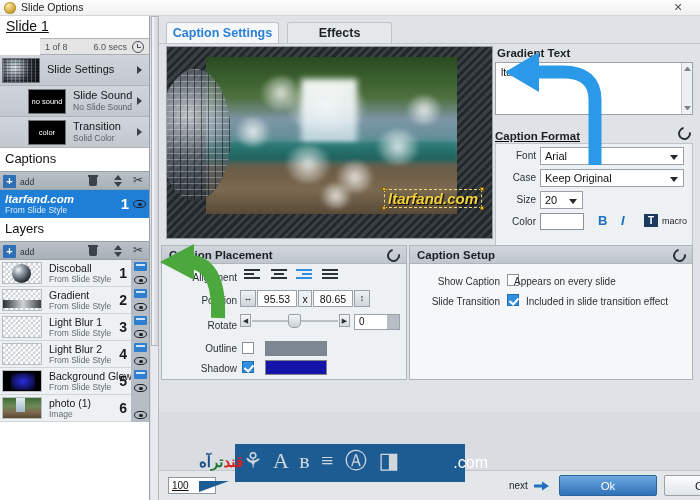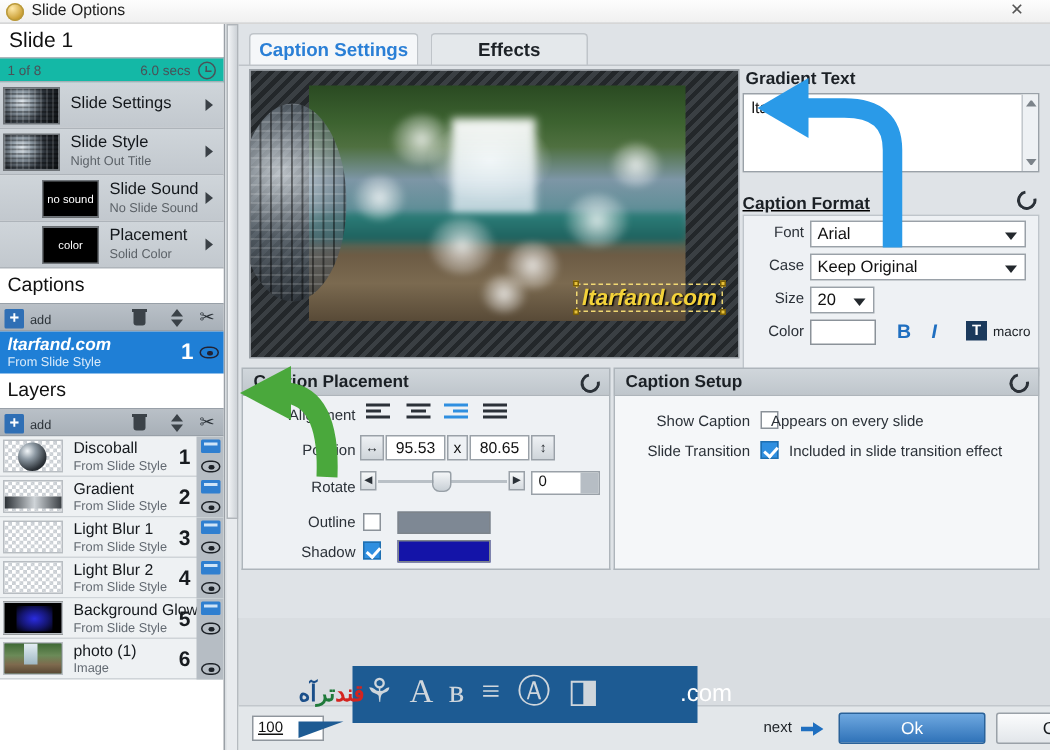--- a/index.html
+++ b/index.html
@@ -34,26 +34,26 @@
     font-size: 11px; color: #555; line-height: 13px;
   }
 
   
   .leftpanel {
     position: absolute; left: 0; top: 16px; width: 150px; height: 484px;
     background: #ffffff; border-right: 1px solid #9aa0a6;
   }
   .slide-title {
     height: 22px; padding: 2px 6px 0 6px;
-    font-size: 14px; color: #111; background: #fff;
+    font-size: 14px; color: #111; background: #fff; text-decoration: underline;
   }
   .slide-meta {
-    height: 17px; background: #14b8a6; border-top: 1px solid #b0b6bc;
+    height: 17px; background: #e5e5e5; border-top: 1px solid #b0b6bc;
     border-bottom: 1px solid #a8aeb4;
-    position: relative; font-size: 9px; color: #4a5157;
+    position: relative; font-size: 9px; color: #4a5157; margin-left: 40px;
   }
   .slide-meta .sm-left { position: absolute; left: 5px; top: 3px; }
   .slide-meta .sm-right { position: absolute; right: 22px; top: 3px; }
   .slide-meta .clock {
     position: absolute; right: 5px; top: 2px;
     width: 12px; height: 12px; border: 1.4px solid #4a5157; border-radius: 50%;
   }
   .slide-meta .clock::before {
     content: ""; position: absolute; left: 4px; top: 2px;
     width: 1.3px; height: 4px; background: #4a5157;
@@ -439,42 +439,34 @@
     </div>
 
     <div class="opt-row">
       <div class="opt-thumb thumb-disco"></div>
       <div class="opt-label">
         <div class="l1">Slide Settings</div>
       </div>
       <div class="opt-arrow"></div>
     </div>
 
-    <div class="opt-row">
-      <div class="opt-thumb thumb-disco"></div>
-      <div class="opt-label">
-        <div class="l1">Slide Style</div>
-        <div class="l2">Night Out Title</div>
-      </div>
-      <div class="opt-arrow"></div>
-    </div>
 
     <div class="opt-row">
       <div class="opt-thumb thumb-text">no sound</div>
       <div class="opt-label">
         <div class="l1">Slide Sound</div>
         <div class="l2">No Slide Sound</div>
       </div>
       <div class="opt-arrow"></div>
     </div>
 
     <div class="opt-row">
       <div class="opt-thumb thumb-text">color</div>
       <div class="opt-label">
-        <div class="l1">Placement</div>
+        <div class="l1">Transition</div>
         <div class="l2">Solid Color</div>
       </div>
       <div class="opt-arrow"></div>
     </div>
 
     <div class="section-head">Captions</div>
 
     <div class="tool-bar">
       <div class="tb-add">
         <div class="tb-plus">+</div>

